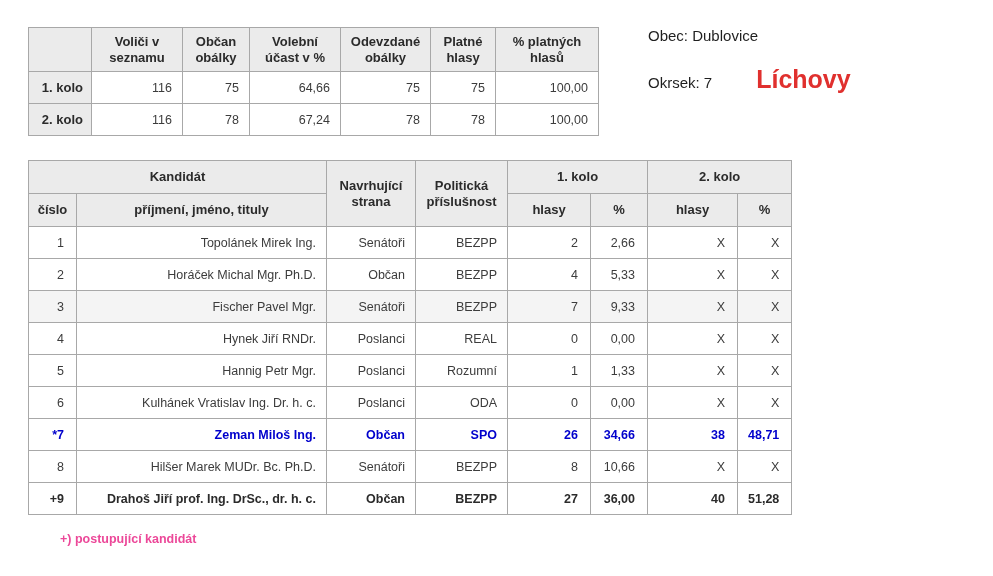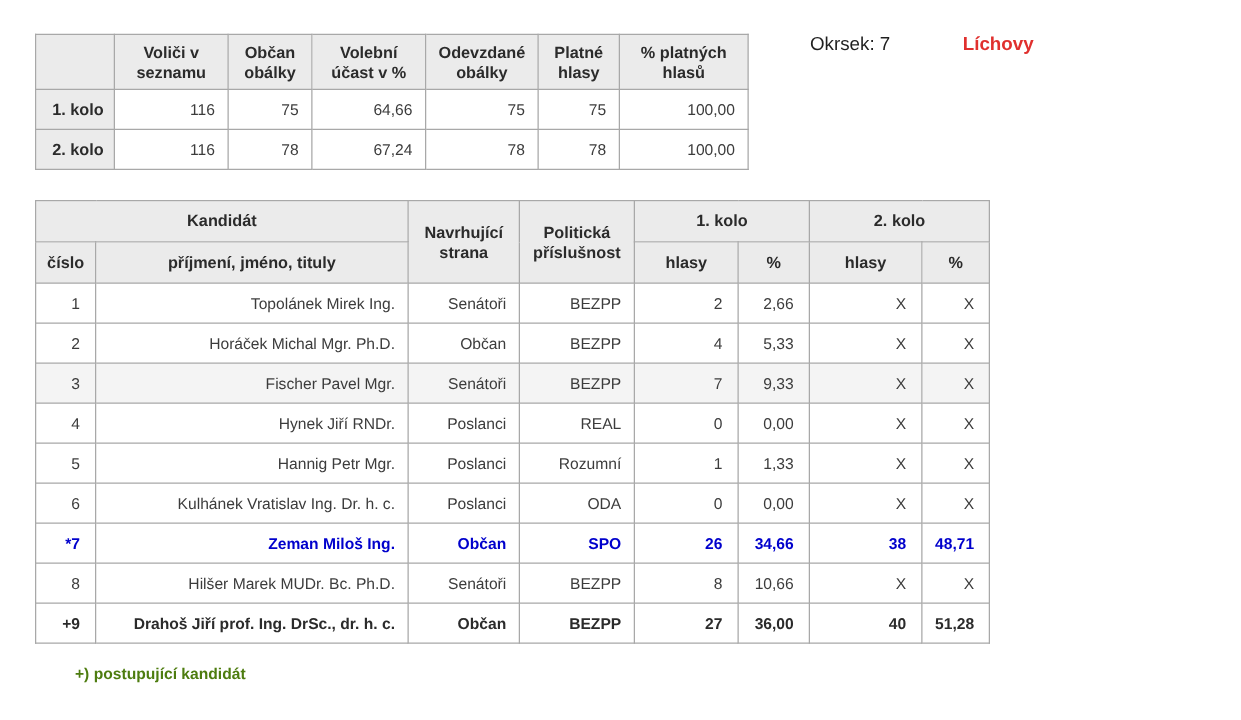--- a/index.html
+++ b/index.html
@@ -43,39 +43,39 @@
   }
   .summary-table td.num { text-align: right; padding-right: 10px; }
 
   
   .location-info { position: absolute; left: 648px; top: 28px; font-size: 15px; color: #1f1f1f; }
   .location-info .info-line { margin-bottom: 27px; line-height: 16px; }
   .okrsek-line { display: flex; align-items: baseline; }
   .precinct-name {
     color: #e0302e;
     font-weight: bold;
-    font-size: 15px;
-    margin-left: 58px;
+    font-size: 25px;
+    margin-left: 44px;
   }
 
   
   .candidates-table { position: absolute; left: 28px; top: 160px; }
   .candidates-table thead tr { height: 33px; }
   .candidates-table tbody tr { height: 32px; }
   .candidates-table td { padding: 0 10px; }
   .candidates-table td.al-right { text-align: right; padding-right: 12px; }
   .candidates-table td.al-left  { text-align: right;  padding-left: 12px; }
 
   tr.row-striped td { background: #f4f4f4; }
   tr.row-elected td { color: #0000cc; font-weight: bold; }
   tr.row-advancing td { color: #2b2b2b; font-weight: bold; }
 
   
   .legend { position: absolute; left: 60px; top: 531px; font-size: 12.5px; font-weight: bold; line-height: 16px; }
-  .legend-advancing { color: #4d7c0f; }
+  .legend-advancing { color: #ec4899; }
   .legend-elected { color: #ef4444; margin-top: 32px; }
 </style>
 </head>
 <body>
 
 <table class="summary-table">
   <colgroup>
     <col style="width:63px">
       <col style="width:91px">
       <col style="width:67px">
@@ -111,20 +111,21 @@
         <td class="num">78</td>
         <td class="num">67,24</td>
         <td class="num">78</td>
         <td class="num">78</td>
         <td class="num">100,00</td>
       </tr>
     </tbody>
 </table>
 
 <div class="location-info">
+  <div class="info-line">Obec: Dublovice</div>
   <div class="info-line okrsek-line">
     <span>Okrsek: 7</span>
     <span class="precinct-name">Líchovy</span>
   </div>
 </div>
 
 <table class="candidates-table">
   <colgroup>
     <col style="width:48px">
       <col style="width:250px">

